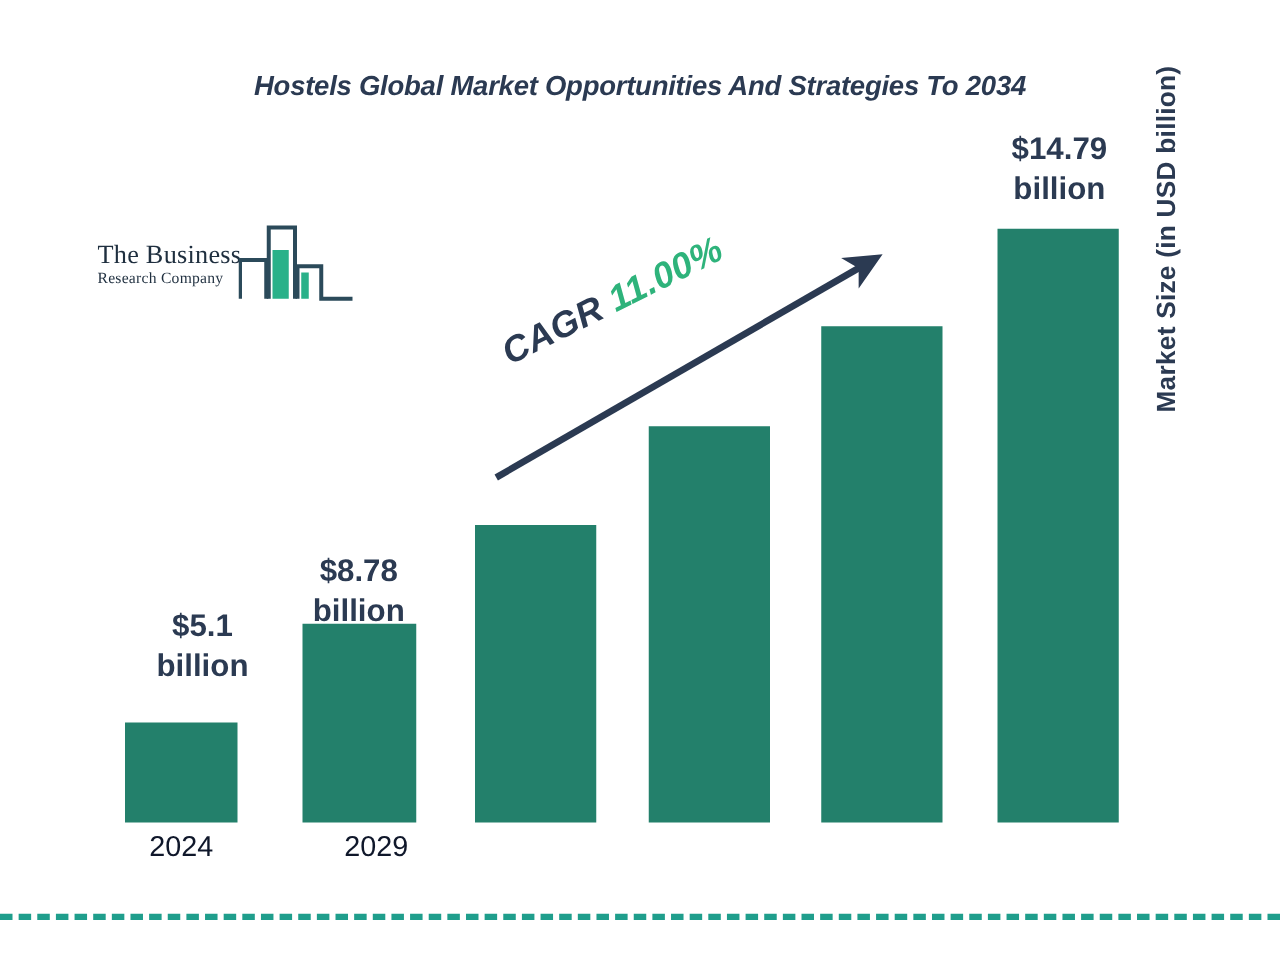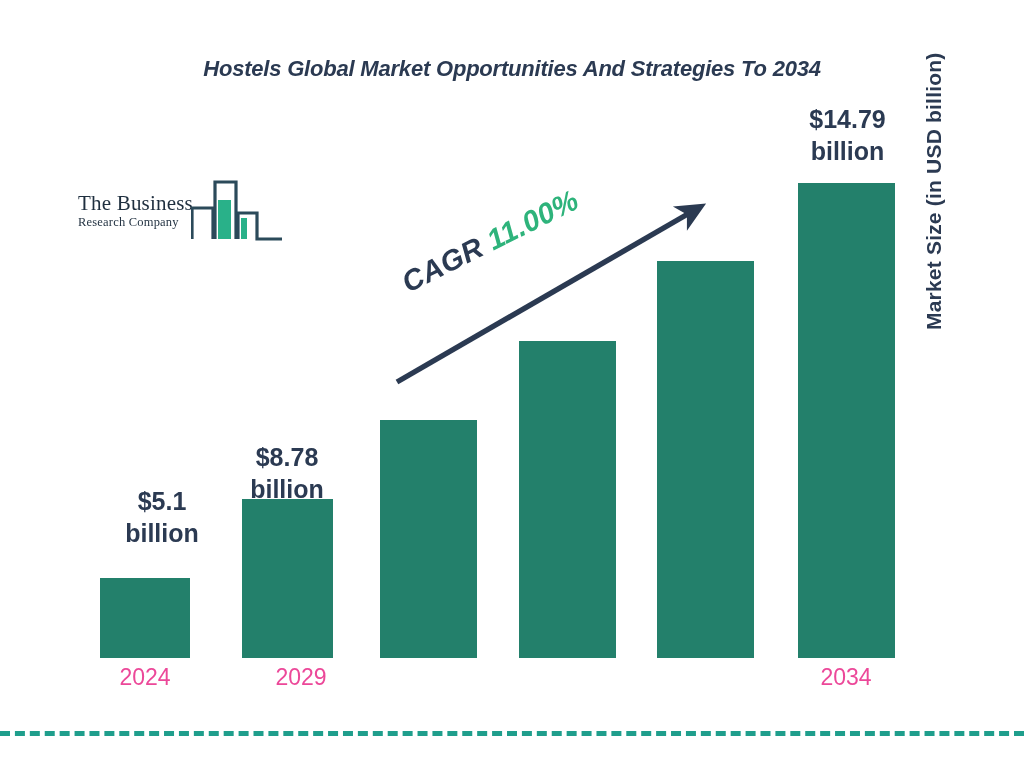--- a/index.html
+++ b/index.html
@@ -37,21 +37,21 @@
   .callout{
     position:absolute;color:#2b3a52;font-weight:bold;
     font-size:25px;line-height:32px;text-align:center;white-space:nowrap;
   }
   .callout .amt{display:block;text-align:center;}
   .callout .unit{display:block;}
 
   
   .xlab{
     position:absolute;top:664px;width:120px;text-align:center;
-    font-size:23px;color:#ec4899;font-weight:400;
+    font-size:23px;color:#0f172a;font-weight:400;
   }
 
   
   .ylab{
     position:absolute;left:922px;top:330px;
     transform-origin:0 0;transform:rotate(-90deg);
     white-space:nowrap;font-size:21px;color:#2b3a52;font-weight:bold;
     letter-spacing:.2px;
   }
 
@@ -116,21 +116,20 @@
     <span class="unit">billion</span>
   </div>
 
   <div class="callout" style="left:775px;top:103px;width:145px;">
     <span class="amt">$14.79</span>
     <span class="unit">billion</span>
   </div>
 
   <div class="xlab" style="left:85px;">2024</div>
   <div class="xlab" style="left:241px;">2029</div>
-  <div class="xlab" style="left:786px;">2034</div>
 
   <div class="ylab">Market Size (in USD billion)</div>
 
   <div class="cagr-arrow">
     <svg width="340" height="215" viewBox="0 0 340 215" xmlns="http://www.w3.org/2000/svg">
       <defs>
         <marker id="ah" markerWidth="6" markerHeight="6" refX="3.2" refY="3" orient="auto" markerUnits="strokeWidth">
           <path d="M0.4,0.4 L6,3 L0.4,5.6 L1.9,3 Z" fill="#2b3a52"></path>
         </marker>
       </defs>

